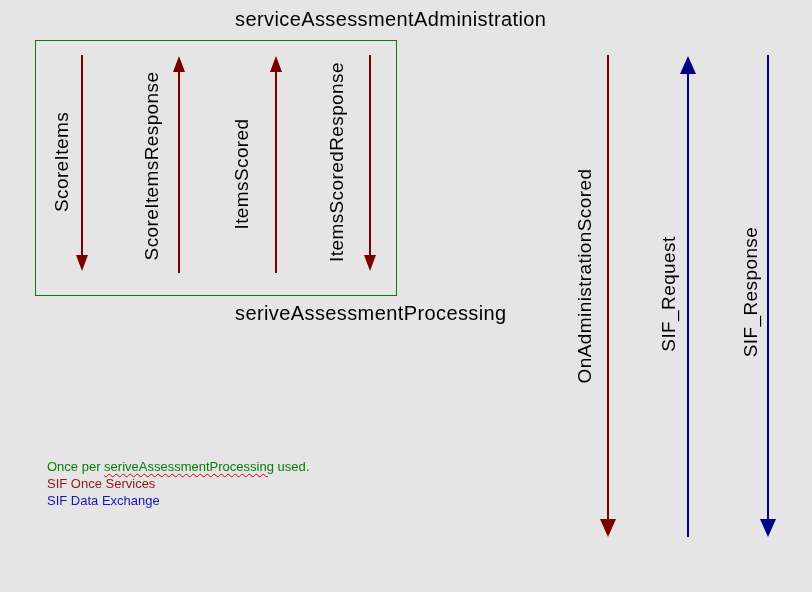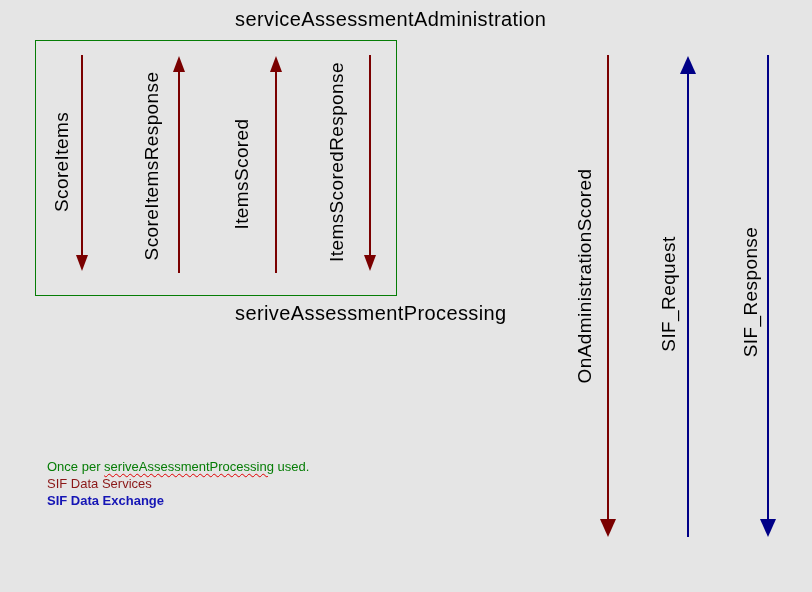--- a/index.html
+++ b/index.html
@@ -72,21 +72,21 @@
     position: absolute;
     left: 47px;
     top: 446px;
     font-size: 13px;
     line-height: 17px;
     white-space: nowrap;
     margin-top: 12px;
   }
   .legend .green-text { color: var(--color-legend_green, #067d06); }
   .legend .red-text   { color: var(--color-legend_red, #8b1717); }
-  .legend .blue-text  { color: var(--color-legend_blue, #1515b5); font-weight: bold; }
+  .legend .blue-text  { color: var(--color-legend_blue, #1515b5); }
   .misspell {
     text-decoration: underline wavy var(--color-wavy_red, #e00000);
     text-decoration-thickness: 1px;
     text-underline-offset: 2px;
   }
 </style>
 </head>
 <body>
 
 <div class="canvas">
@@ -122,18 +122,18 @@
   <div class="vlabel" style="left:539px; top:283px;">SIF_Request</div>
 
   <div class="vline navy" style="left:767px; top:55px; height:465px;"></div>
   <div class="head big down navy" style="left:760px; top:519px;"></div>
   <div class="vlabel" style="left:621px; top:281px;">SIF_Response</div>
 
   <div class="legend">
     <div class="green-text">
       <span>Once per </span><span class="misspell">seriveAssessmentProcessing</span><span> used.</span>
     </div>
-    <div class="red-text">SIF Data Services</div>
+    <div class="red-text">SIF Once Services</div>
     <div class="blue-text">SIF Data Exchange</div>
   </div>
 
 
 </div>
 
 </body></html>

